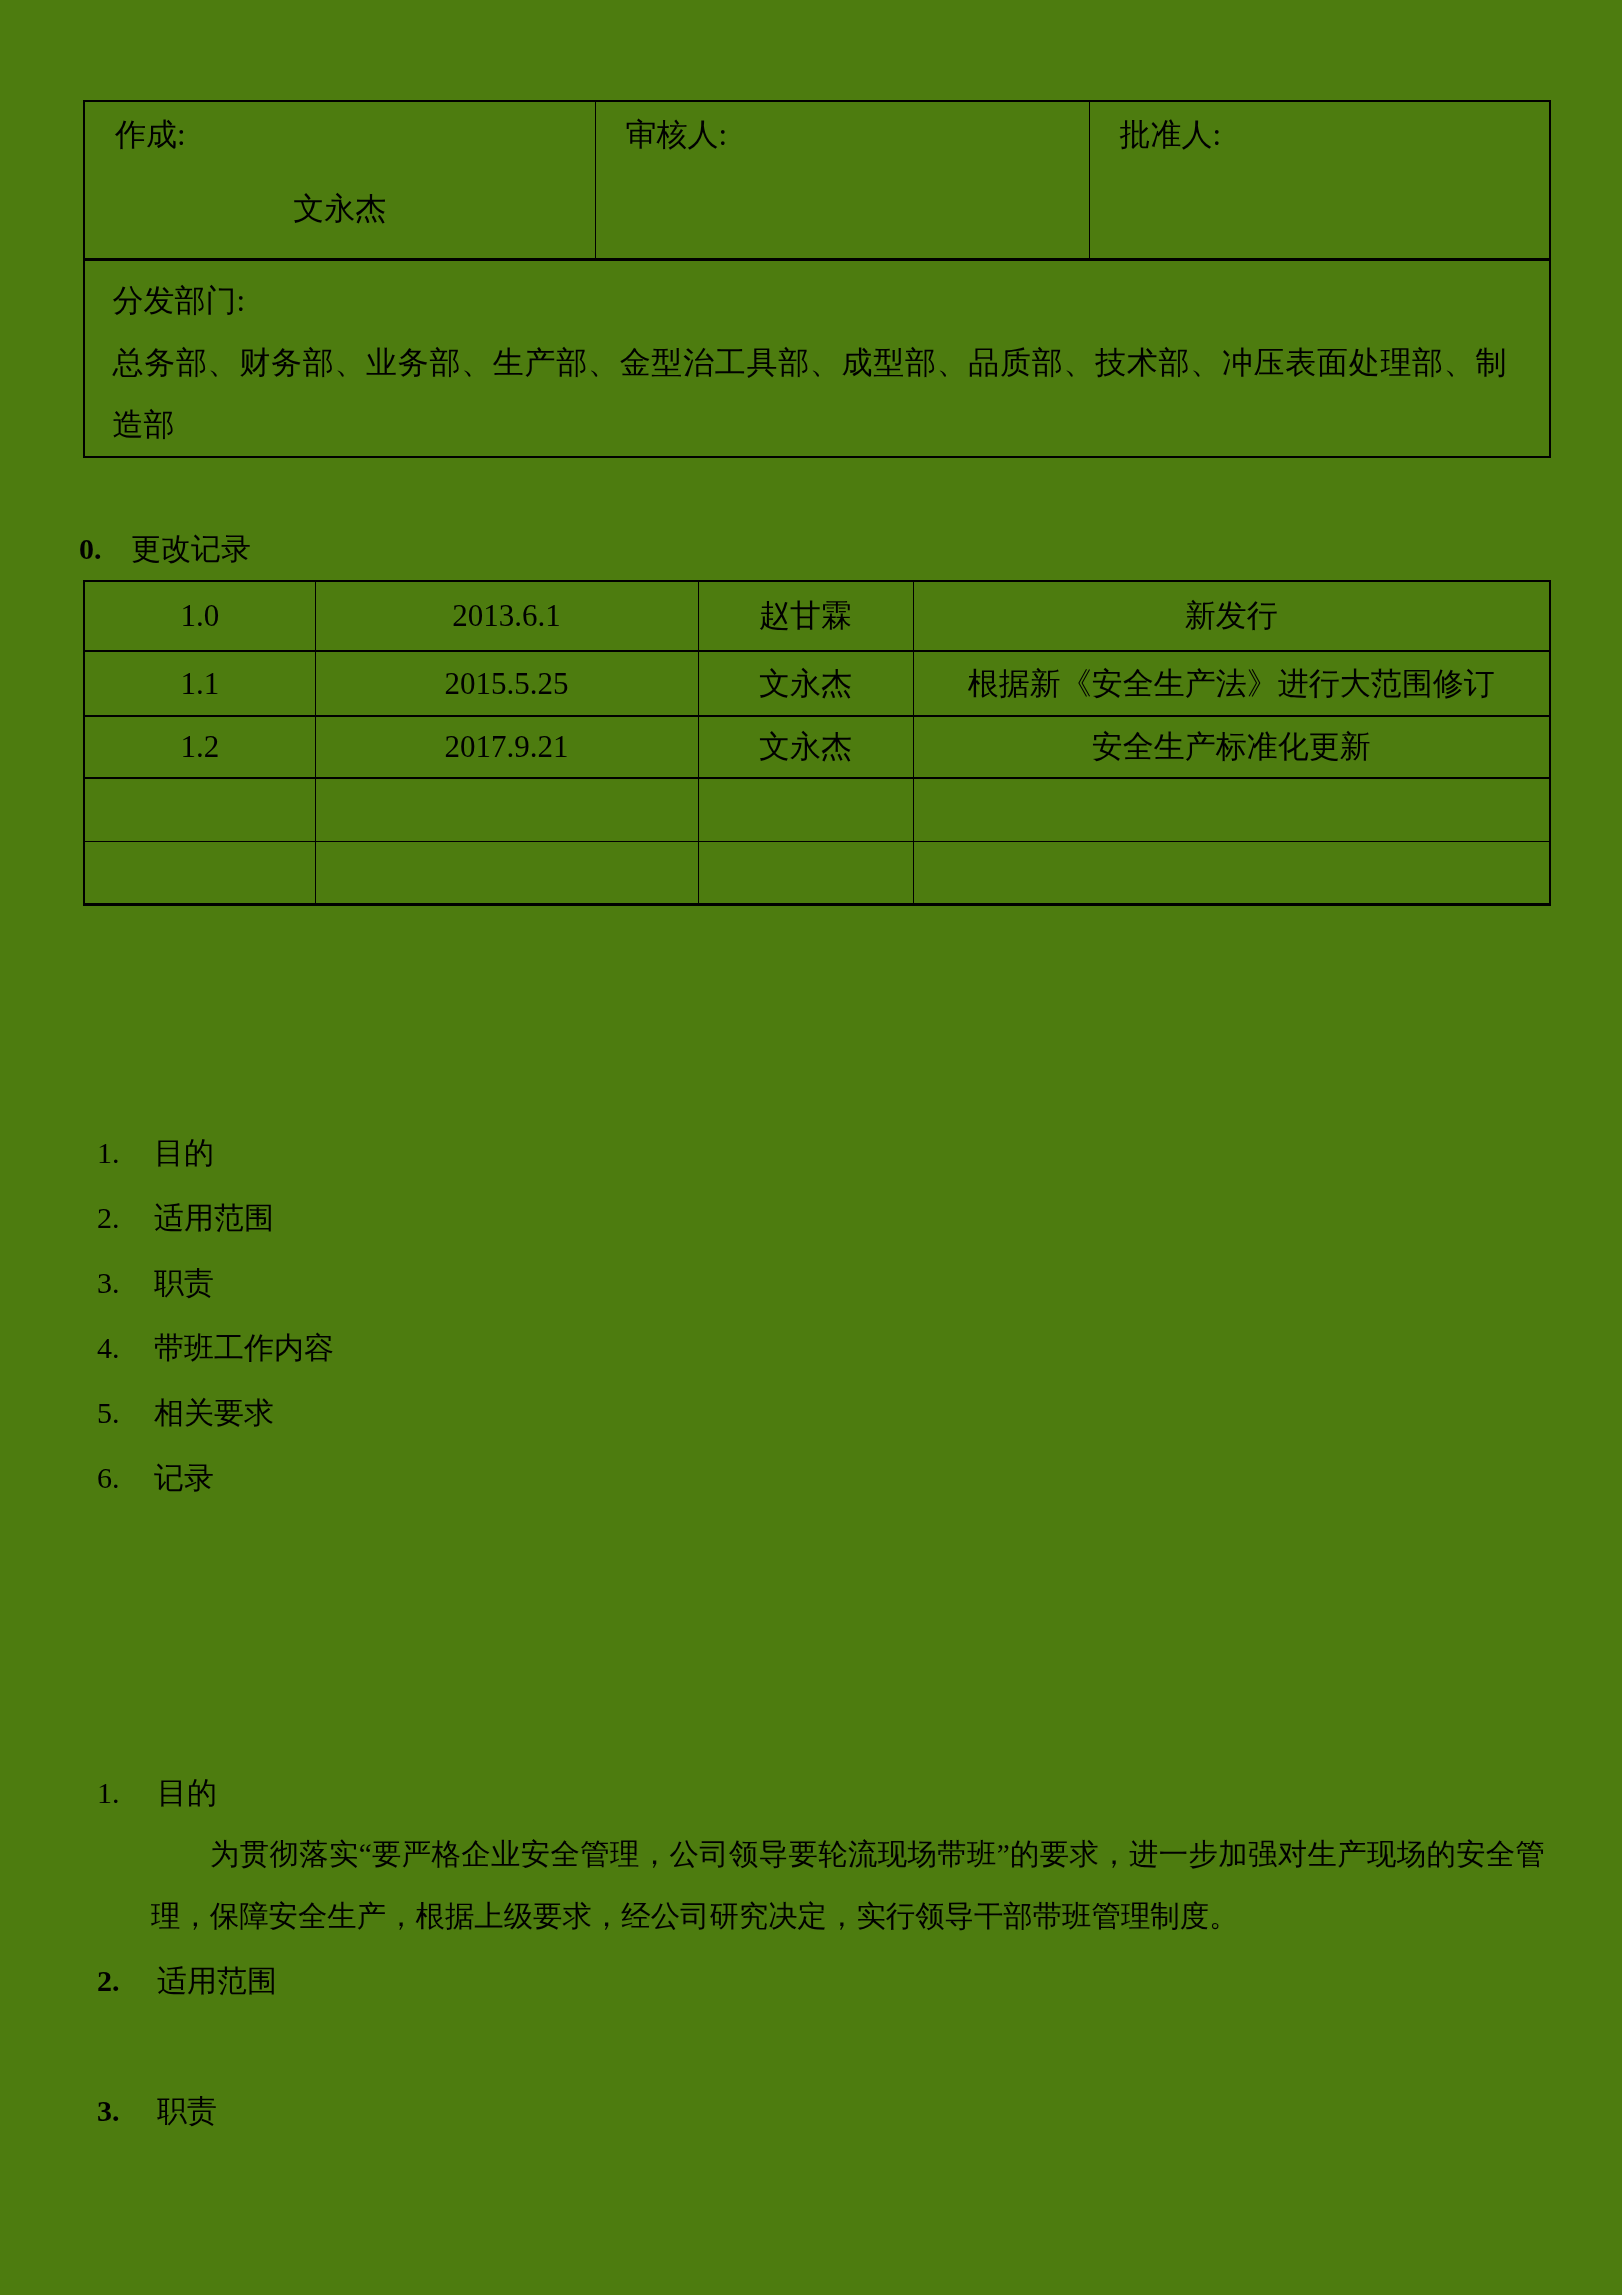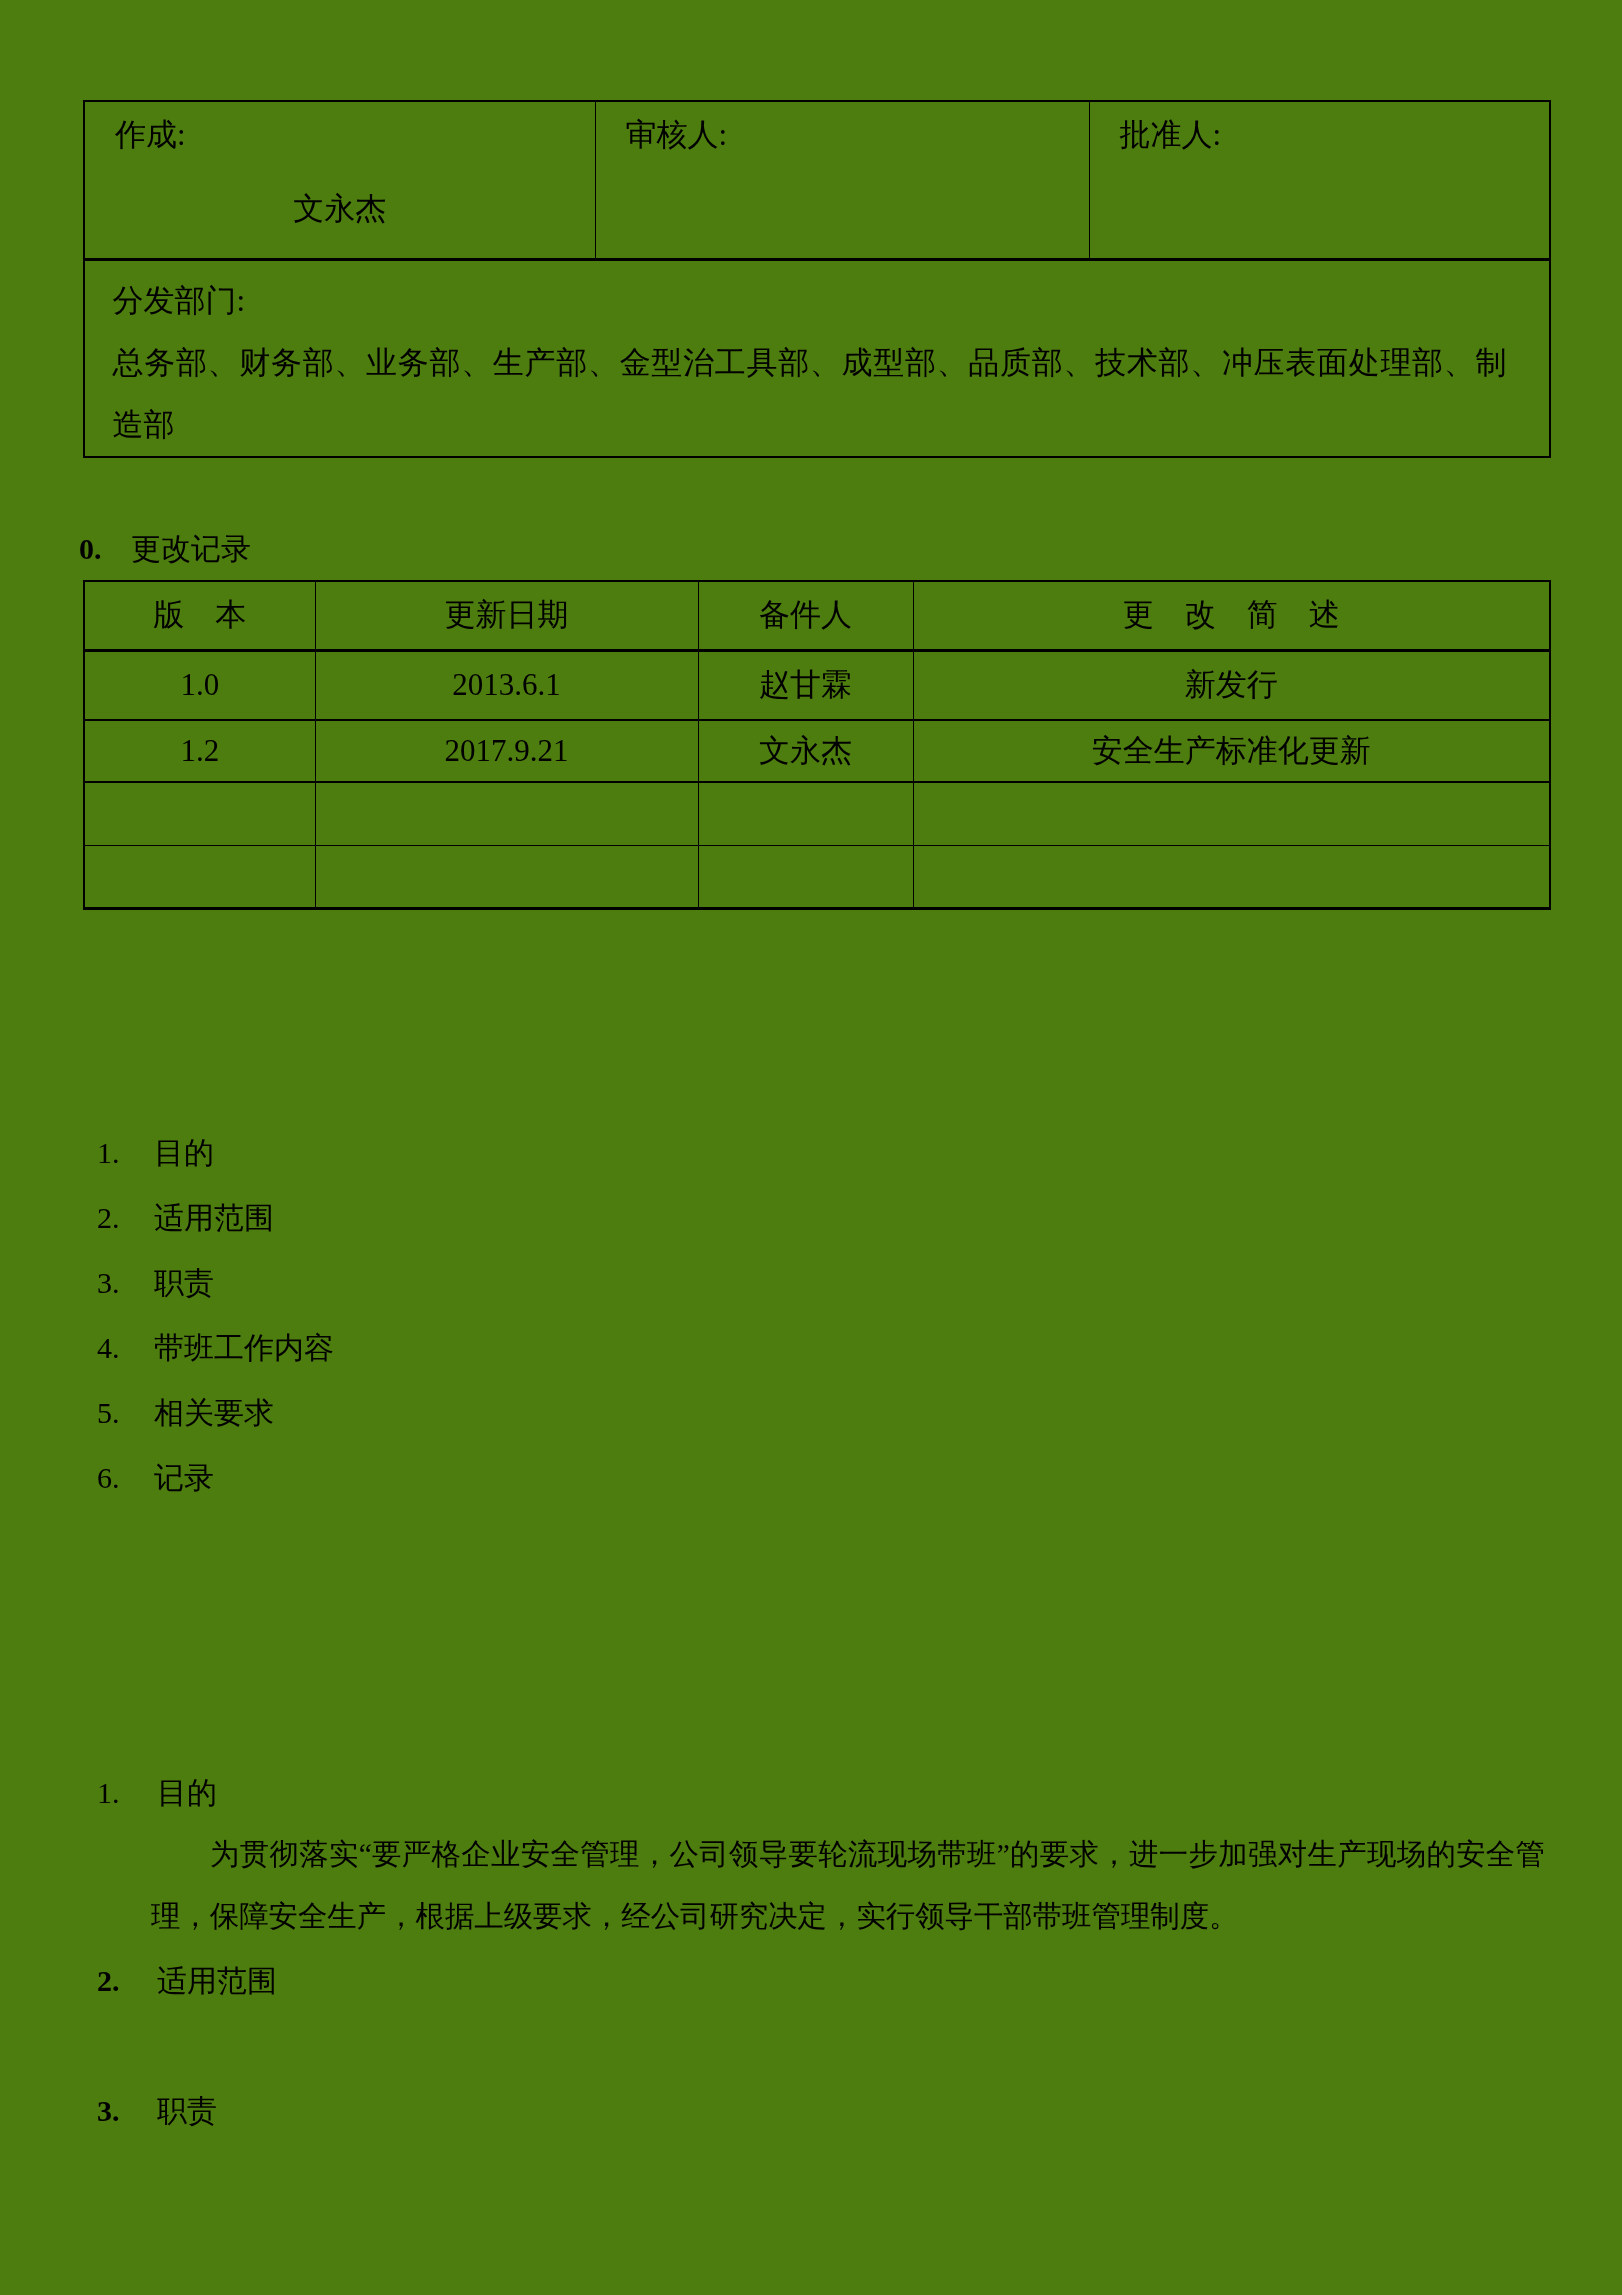--- a/index.html
+++ b/index.html
@@ -182,32 +182,32 @@
   </div>
 
   <table class="change-table">
     <colgroup>
       <col style="width:231px">
       <col style="width:383px">
       <col style="width:215px">
       <col style="width:637px">
     </colgroup>
     <tbody>
-        <tr class="header-row">
-      <td>版　本</td>
-      <td>更新日期</td>
-      <td>备件人</td>
-      <td>更　改　简　述</td>
-    </tr>
     <tr class="r1">
       <td>1.0</td>
       <td>2013.6.1</td>
       <td>赵甘霖</td>
       <td>新发行</td>
     </tr>
+    <tr class="r2">
+      <td>1.1</td>
+      <td>2015.5.25</td>
+      <td>文永杰</td>
+      <td>根据新《安全生产法》进行大范围修订</td>
+    </tr>
     <tr class="r3">
       <td>1.2</td>
       <td>2017.9.21</td>
       <td>文永杰</td>
       <td>安全生产标准化更新</td>
     </tr>
     <tr class="r4">
       <td></td>
       <td></td>
       <td></td>

